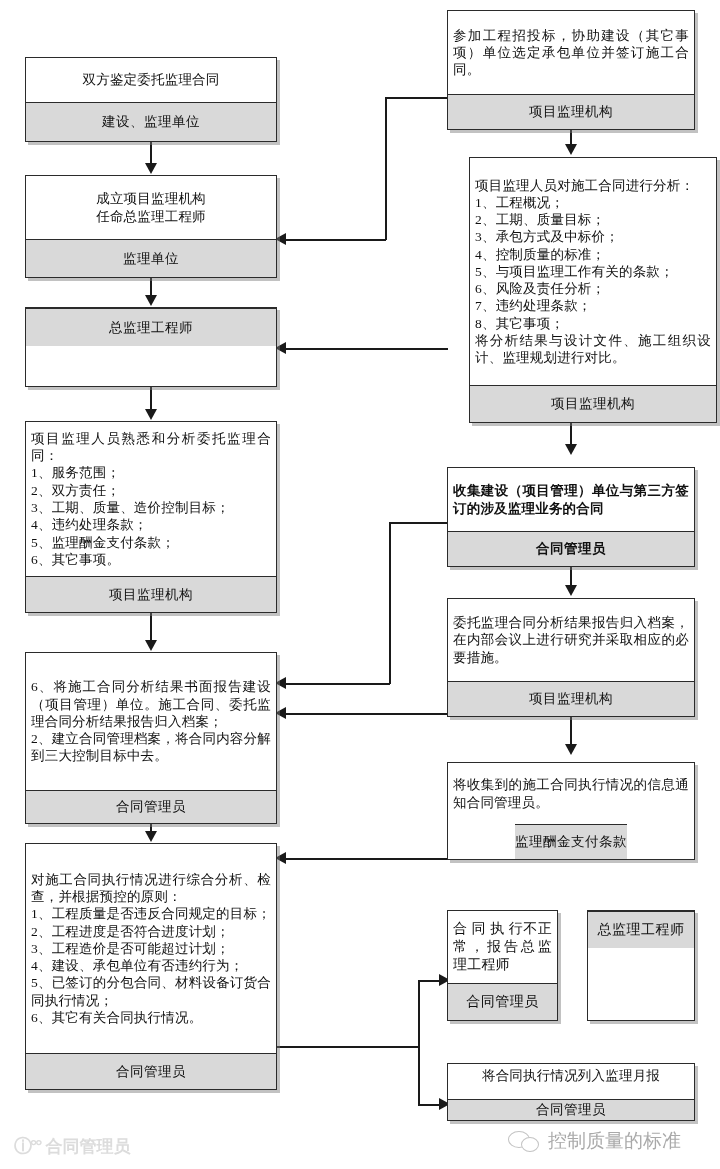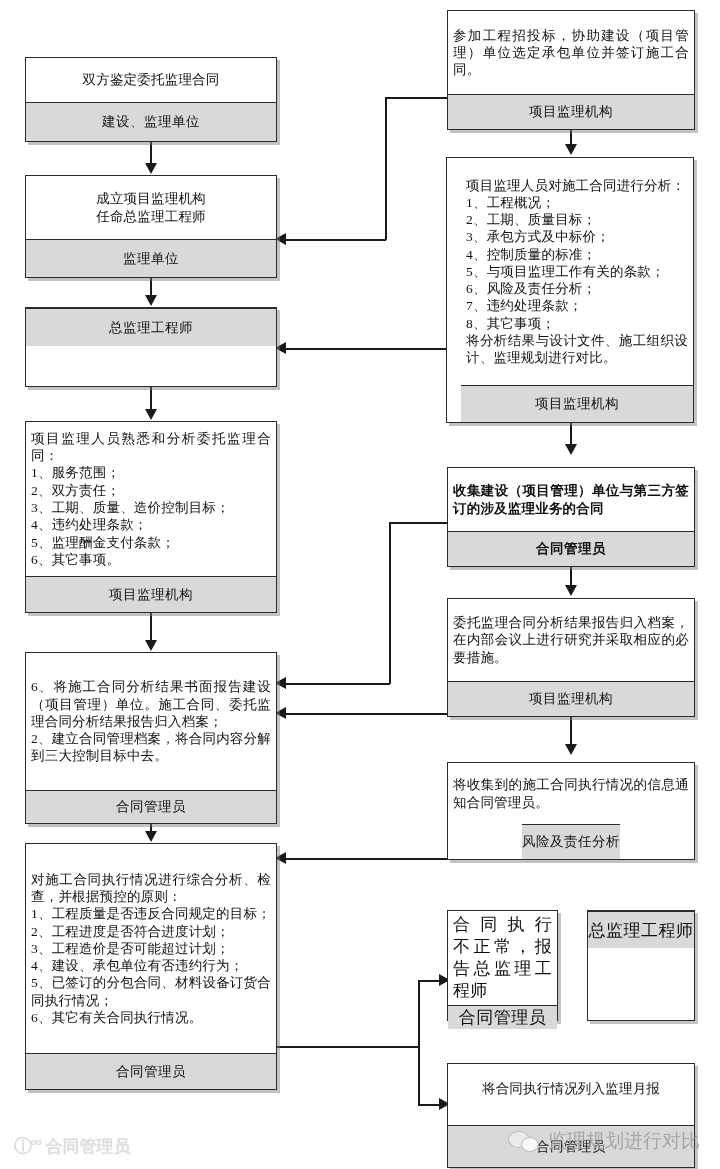--- a/index.html
+++ b/index.html
@@ -54,21 +54,21 @@
     border-top: 1.5px solid #2b2b2b;
     background: #d9d9d9;
     color: #101010;
     font-size: 13.5px;
     text-align: center;
     display: flex;
     align-items: center;
     justify-content: center;
     letter-spacing: 0.5px;
   }
-  .node.small .body, .node.small .actor { font-size: 17px; }
+  .node.small .body, .node.small .actor { font-size: 14px; }
   .node.small .body { line-height: 1.3; }
 
   
   .ln {
     position: absolute;
     background: #1a1a1a;
     z-index: 2;
   }
   .ln.h { height: 1.8px; }
   .ln.v { width: 1.8px; }
@@ -175,25 +175,25 @@
     1、工程质量是否违反合同规定的目标；
     2、工程进度是否符合进度计划；
     3、工程造价是否可能超过计划；
     4、建设、承包单位有否违约行为；
     5、已签订的分包合同、材料设备订货合同执行情况；
     6、其它有关合同执行情况。</div>
     <div class="actor" style="height:36px;">合同管理员</div>
   </div>
 
   <div class="node" style="left:447px; top:10px; width:248px; height:120px;">
-    <div class="body just">    参加工程招投标，协助建设（项目管理）单位选定承包单位并签订施工合同。</div>
+    <div class="body just">    参加工程招投标，协助建设（其它事项）单位选定承包单位并签订施工合同。</div>
     <div class="actor" style="height:35px;">项目监理机构</div>
   </div>
 
-  <div class="node" style="left:446px; top:157px; width:248px; height:266px;padding-left:14px;">
+  <div class="node" style="left:469px; top:157px; width:248px; height:266px;">
     <div class="body just">    项目监理人员对施工合同进行分析：
     1、工程概况；
     2、工期、质量目标；
     3、承包方式及中标价；
     4、控制质量的标准；
     5、与项目监理工作有关的条款；
     6、风险及责任分析；
     7、违约处理条款；
     8、其它事项；
     将分析结果与设计文件、施工组织设计、监理规划进行对比。</div>
@@ -205,33 +205,33 @@
     <div class="actor" style="height:35px;">合同管理员</div>
   </div>
 
   <div class="node" style="left:447px; top:598px; width:248px; height:119px;">
     <div class="body just">    委托监理合同分析结果报告归入档案，在内部会议上进行研究并采取相应的必要措施。</div>
     <div class="actor" style="height:35px;">项目监理机构</div>
   </div>
 
   <div class="node" style="left:447px; top:762px; width:248px; height:98px;align-items:center;">
     <div class="body just">    将收集到的施工合同执行情况的信息通知合同管理员。</div>
-    <div class="actor" style="height:35px;">风险及责任分析</div>
+    <div class="actor" style="height:35px;">监理酬金支付条款</div>
   </div>
 
   <div class="node small" style="left:447px; top:910px; width:111px; height:111px;">
     <div class="body just">    合 同 执 行不正常，报告总监理工程师</div>
     <div class="actor" style="height:37px;">合同管理员</div>
   </div>
 
   <div class="node small" style="left:587px; top:910px; width:108px; height:111px;">
     <div class="actor" style="height:37px;">总监理工程师</div>
   </div>
 
-  <div class="node" style="left:447px; top:1063px; width:248px; height:105px;gap:12px;">
+  <div class="node" style="left:447px; top:1063px; width:248px; height:58px;gap:12px;">
     <div class="body center">将合同执行情况列入监理月报</div>
     <div class="actor" style="height:42px;">合同管理员</div>
   </div>
 
   <div class="ln v" style="left:150px; top:142px; height:22px;"></div>
   <div class="arw down" style="left:145px; top:163px;"></div>
 
   <div class="ln v" style="left:150px; top:278px; height:18px;"></div>
   <div class="arw down" style="left:145px; top:295px;"></div>
 
@@ -285,16 +285,16 @@
   <div class="wm-left">
     <span class="mark">ⓘ°°</span>
     <span>合同管理员</span>
   </div>
 
   <div class="wm-right">
     <span class="wechat">
       <span class="b1"></span>
         <span class="b2"></span>
     </span>
-    <span>监理规划进行对比</span>
+    <span>控制质量的标准</span>
   </div>
 
 </div>
 
 </body></html>

